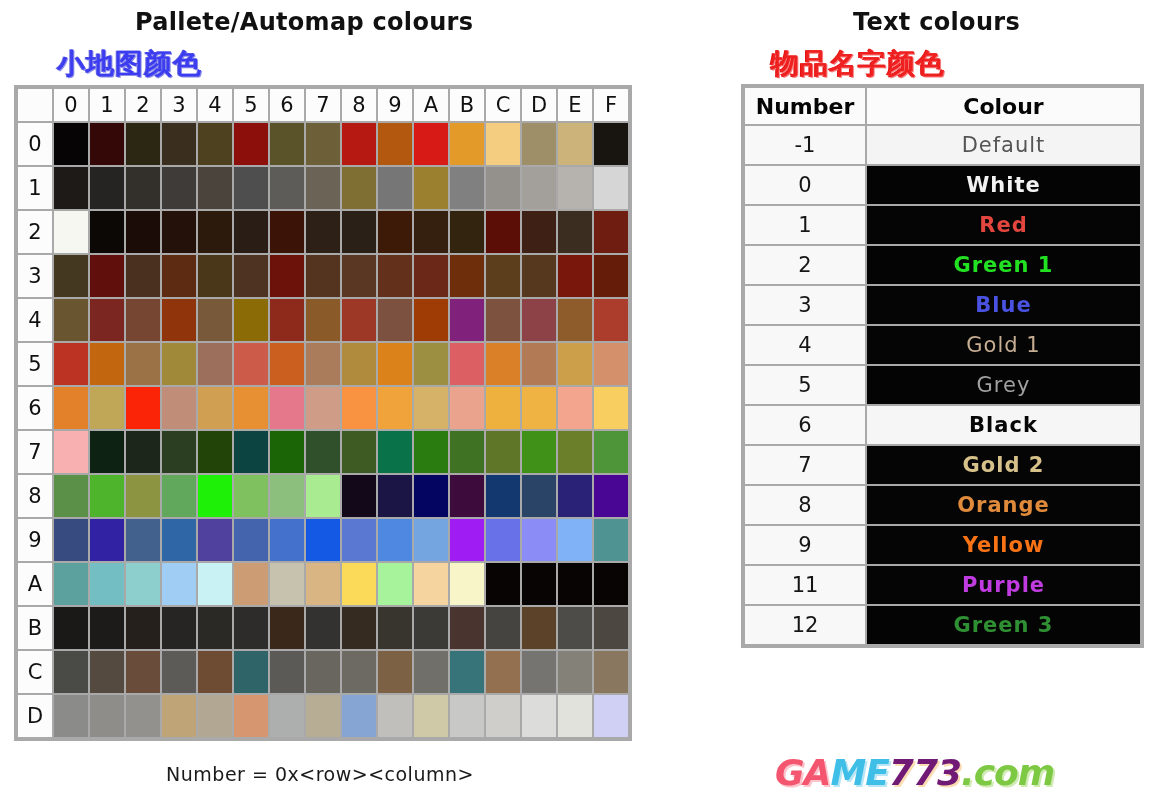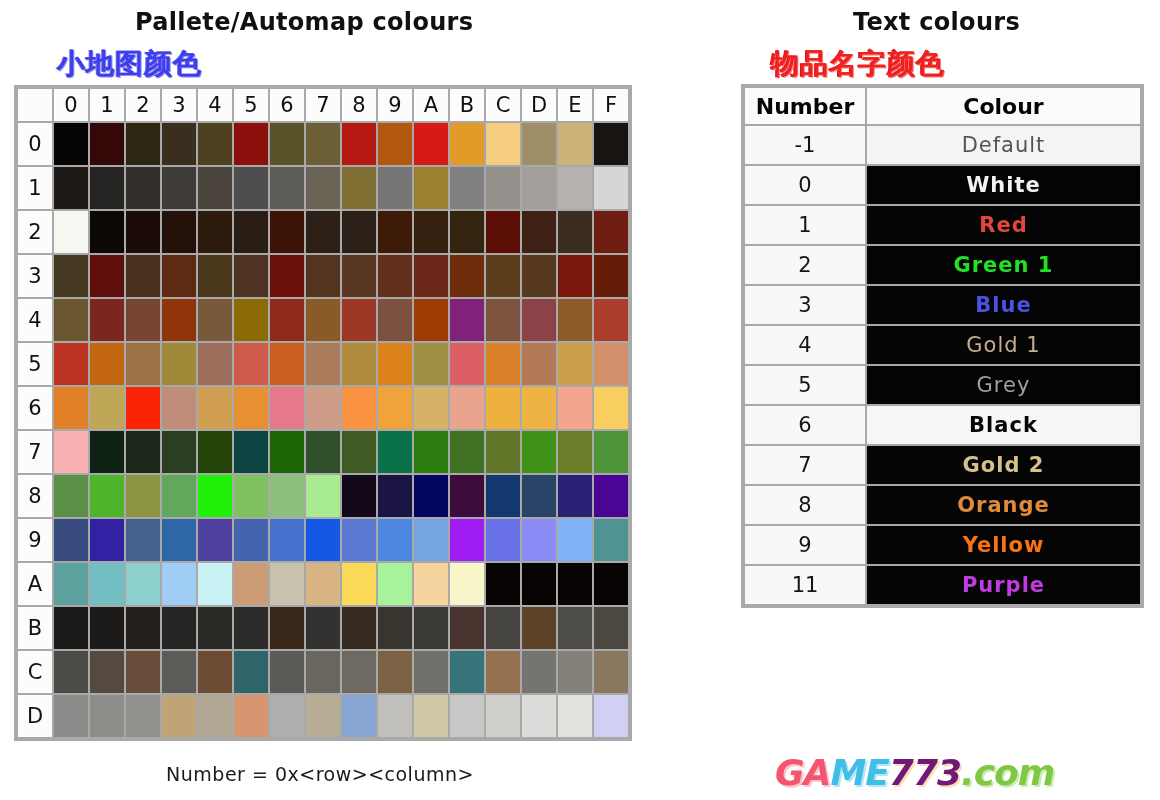--- a/index.html
+++ b/index.html
@@ -518,16 +518,20 @@
         <td class="tt-col" style="background: rgb(5, 5, 5); color: rgb(224, 138, 60); font-weight: bold;">Orange</td>
       </tr>
       <tr>
         <td class="tt-num">9</td>
         <td class="tt-col" style="background: rgb(5, 5, 5); color: #f97316; font-weight: bold;">Yellow</td>
       </tr>
       <tr>
         <td class="tt-num">11</td>
         <td class="tt-col" style="background: rgb(5, 5, 5); color: rgb(192, 60, 224); font-weight: bold;">Purple</td>
       </tr>
+      <tr>
+        <td class="tt-num">12</td>
+        <td class="tt-col" style="background: rgb(4, 4, 4); color: rgb(47, 143, 51); font-weight: bold;">Green 3</td>
+      </tr>
     </tbody>
 </table>
 
 <div id="watermark"><span class="wm-pink" style="color: rgb(244, 86, 111);">GA</span><span class="wm-cyan" style="color: rgb(63, 191, 232);">ME</span><span class="wm-orng" style="color: #701a75;">773</span><span class="wm-green" style="color: rgb(125, 201, 67);">.com</span></div>
 
 </body></html>

